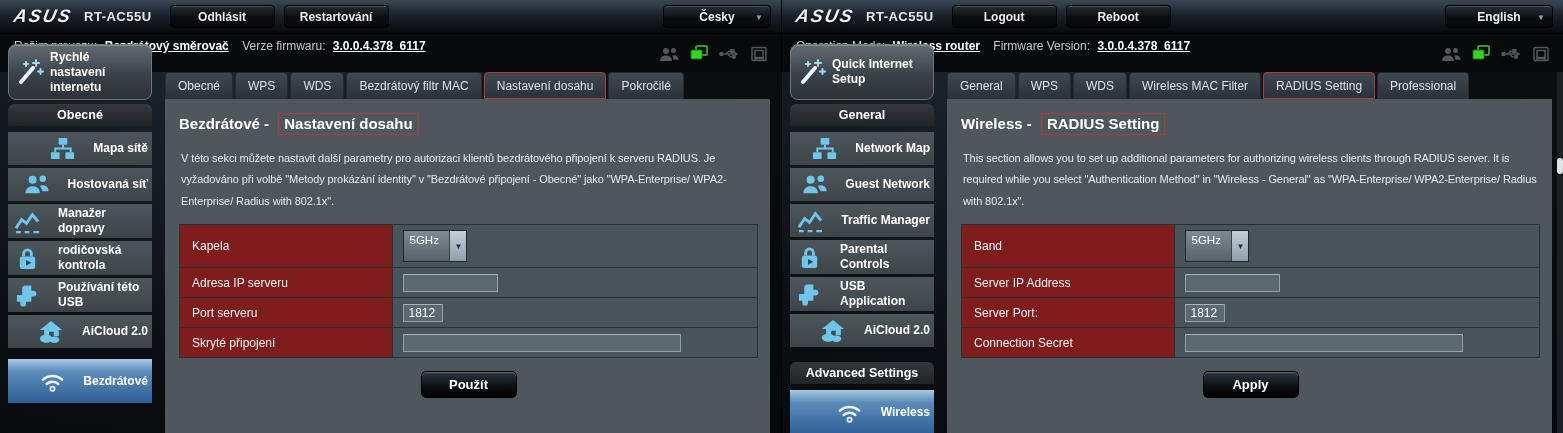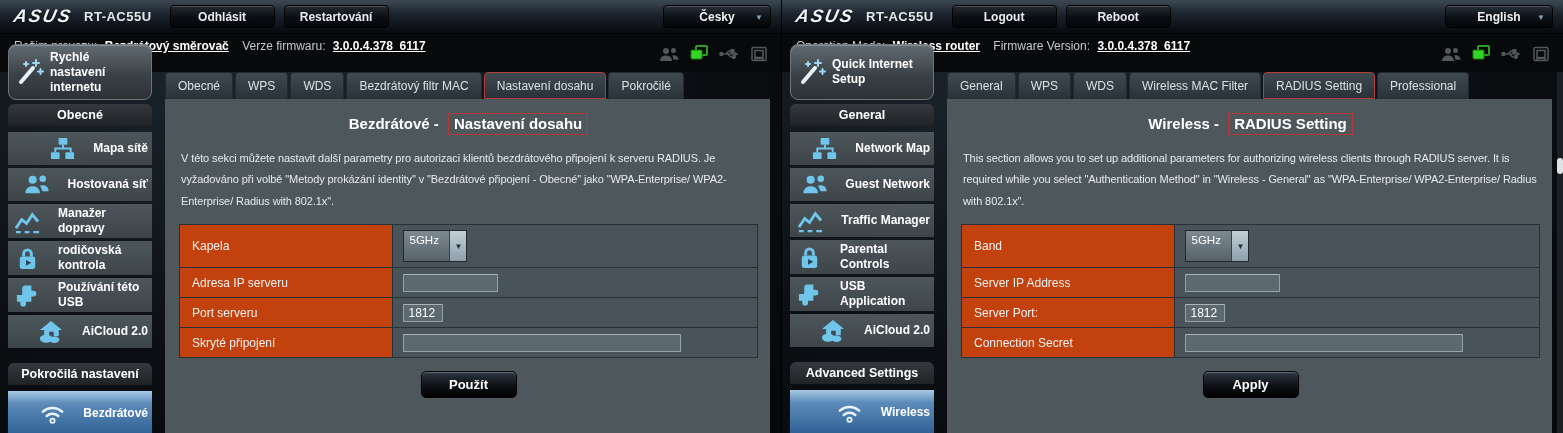--- a/index.html
+++ b/index.html
@@ -63,28 +63,28 @@
   .tabs{position:absolute;left:165px;top:72px;height:27px;display:flex;gap:2px;}
   .tab{height:27px;padding:0 12px;border-radius:4px 4px 0 0;
        background:linear-gradient(180deg,#3f4950 0%,#2a3238 100%);
        border:1px solid #232a2f;border-bottom:none;
        color:#dbe1e4;font-size:12px;display:flex;align-items:center;cursor:pointer;}
   .tab.active{border:1px solid #b43a3a;}
 
   
   .content{position:absolute;left:165px;top:99px;right:11px;bottom:0;background:#4d575c;
            padding:14px 12px 0 14px;}
-  .ptitle{color:#fff;font-weight:bold;font-size:15px;text-align:center;}
+  .ptitle{color:#fff;font-weight:bold;font-size:15px;}
   .ptitle .hl{display:inline-block;border:1px solid #b43a3a;padding:1px 5px 2px;margin-left:5px;}
   .pdesc{margin:13px 2px 0;color:#e6ebed;font-size:11px;line-height:1.95;letter-spacing:-0.1px;}
   table.ftable{width:100%;margin-top:12px;border-collapse:separate;border-spacing:0;
            border:1px solid #283136;}
   .ftable td{border-bottom:1px solid #283136;}
   .ftable tr:last-child td{border-bottom:none;}
-  td.flbl{width:37%;background:#c2410c;border-right:1px solid #283136;
+  td.flbl{width:37%;background:#7f1d1d;border-right:1px solid #283136;
           padding:1px 12px;font-size:12px;color:#eef2f4;}
   td.fval{background:#49545a;padding:5px 10px;}
   .tin{height:18px;background:#5c696f;border:1px solid #97a1a6;border-top-color:#aab4b8;
        color:#fff;font-size:12px;padding:1px 4px;border-radius:1px;}
   .w-ip{width:95px;} .w-port{width:40px;} .w-secret{width:278px;}
   .select{display:inline-flex;width:64px;height:32px;border:1px solid #22282c;
        background:linear-gradient(180deg,#7e8a92 0%,#57626a 100%);cursor:pointer;}
   .select .txt{flex:1;padding-left:5px;color:#fff;font-size:11.5px;line-height:18px;}
   .select .arrow{width:17px;border-left:1px solid #3a4348;
        background:linear-gradient(180deg,#c4cfd6 0%,#8ea0ad 100%);
@@ -248,21 +248,20 @@
                 <path d="M14.5 3L26 12.5h-3.4V19h-5.2v-4.8h-4.8V19H7.4v-6.5H3z"></path>
                 <ellipse cx="9.5" cy="21.5" rx="6.5" ry="4.2"></ellipse>
                 <ellipse cx="18" cy="22.5" rx="5.2" ry="3.4"></ellipse>
               </g>
             </svg>
         </span>
         <span class="lbl">AiCloud 2.0</span>
       </div>
 
       <div class="advgap"></div>
-      <div class="sgroup-hdr">Pokročilá nastavení</div>
 
       <div class="sitem active">
         <span class="sicon">
           <svg width="27" height="27" viewBox="0 0 28 28">
               <g fill="none" stroke="#eaf4fb" stroke-width="2.6" stroke-linecap="round">
                 <path d="M4 12a15 15 0 0 1 20 0"></path>
                 <path d="M8 16.5a9.5 9.5 0 0 1 12 0"></path>
               </g>
               <circle cx="14" cy="21.5" r="2.2" fill="none" stroke="#eaf4fb" stroke-width="1.8"></circle>
             </svg>

